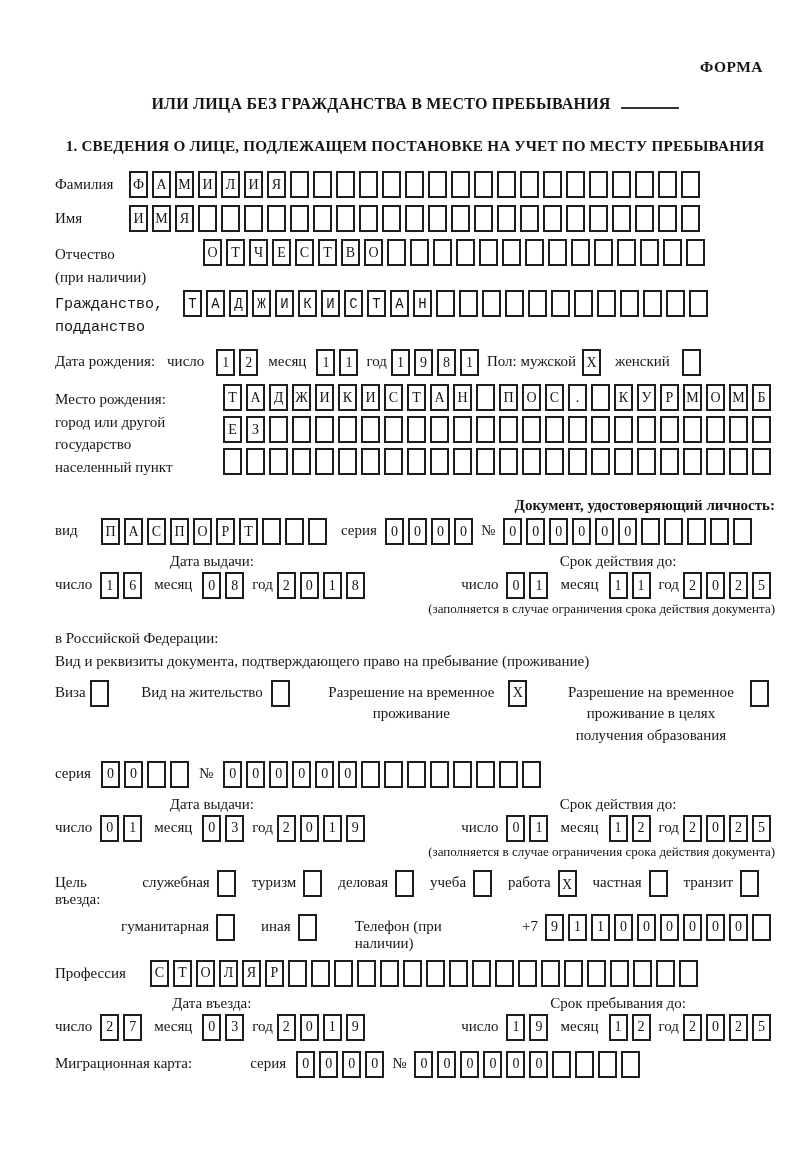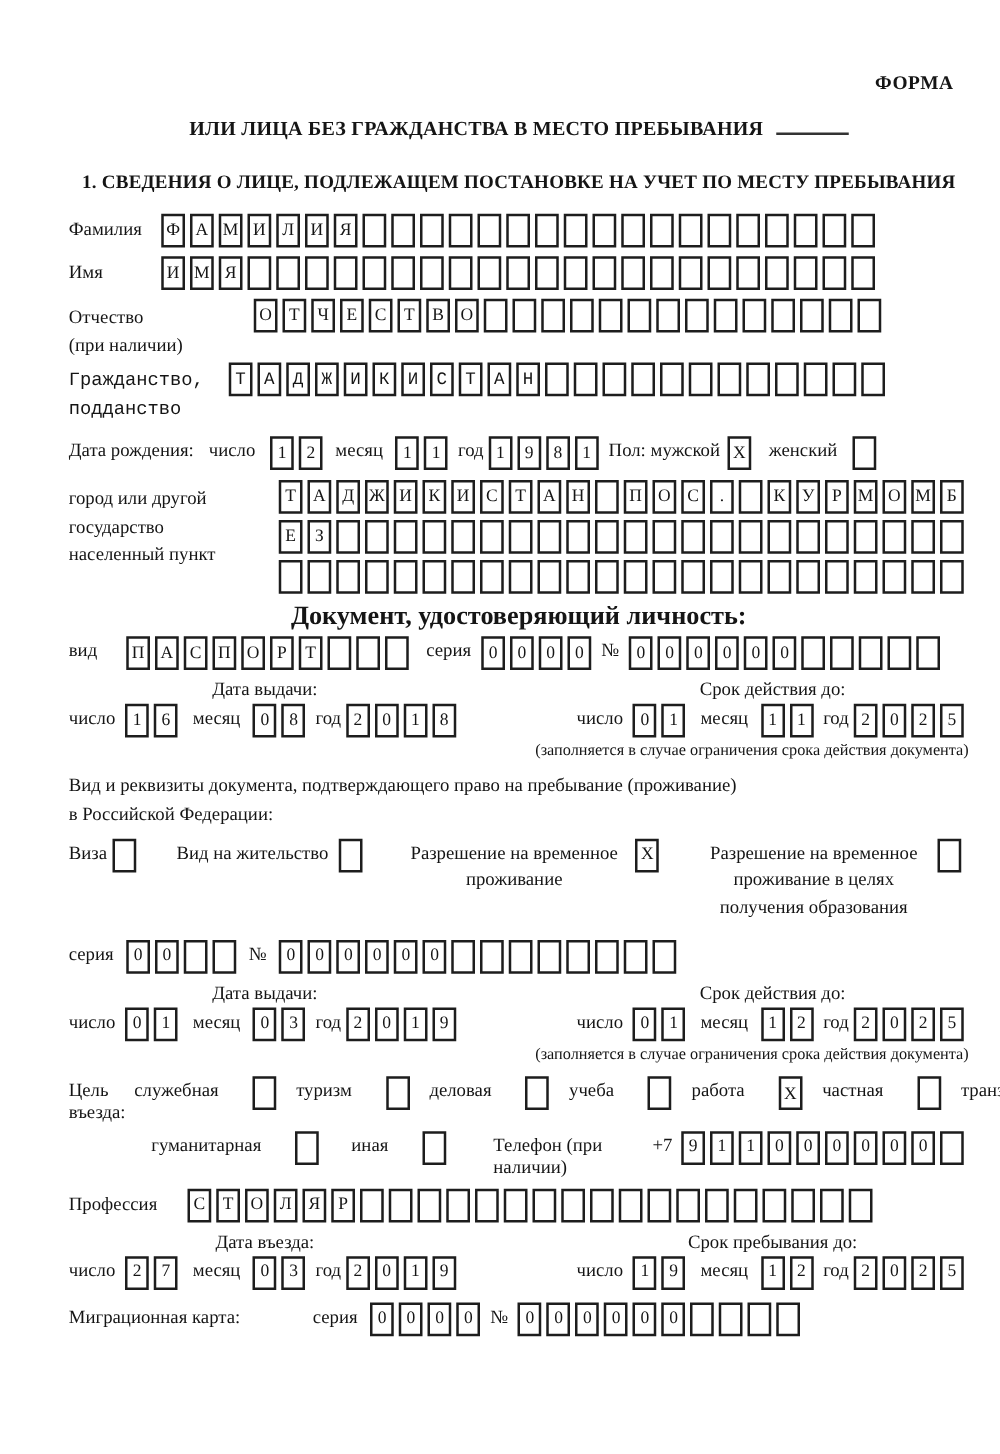--- a/index.html
+++ b/index.html
@@ -53,21 +53,21 @@
   
   .opts { display:flex; align-items:flex-start; margin-top:6px; justify-content:space-between; padding-right:2px;font-family:Liberation Serif, serif; }
   .opt { display:flex; align-items:flex-start; }
   .opt .olabel { padding-top:4px; }
   .opt .olabel.center { text-align:center; line-height:1.45; padding-top:2px; }
   .ow1 { width:178px; } .ow2 { width:182px; }
   .opt .cells { margin-left:8px; }
 
   
   .purpose { display:flex; align-items:flex-start; margin-top:10px; flex-wrap:nowrap; }
-  .purpose .p-item { display:flex; align-items:flex-start; margin-right:9px;gap:20px; }
+  .purpose .p-item { display:flex; align-items:flex-start; margin-right:9px; }
   .purpose .p-item span { padding-top:4px; margin-right:7px; }
   .purpose2 { margin-left:66px; margin-top:6px; }
   .phone-label { padding-top:4px; margin-left:22px; margin-right:20px; }
   .phone-prefix { padding-top:4px; margin-right:7px; }
 
   .mig-series { margin-left:58px; }
 
   .bp-rows .cells { margin-bottom:5px; }
 </style>
 </head>
@@ -233,20 +233,21 @@
         <span class="cell">X</span>
       </div>
     <span class="inline-label" style="margin-left:10px; margin-right:12px;">женский</span>
     <div class="cells">
         <span class="cell"></span>
       </div>
   </div>
 
   <div class="frow" style="margin-top:8px;">
     <div class="flabel w-bplace two-line">
+      <div>Место рождения:</div>
       <div>город или другой</div>
       <div>государство</div>
       <div>населенный пункт</div>
     </div>
     <div class="bp-rows">
       <div class="cells">
           <span class="cell">Т</span>
           <span class="cell">А</span>
           <span class="cell">Д</span>
           <span class="cell">Ж</span>
@@ -319,21 +320,21 @@
           <span class="cell"></span>
           <span class="cell"></span>
           <span class="cell"></span>
           <span class="cell"></span>
           <span class="cell"></span>
           <span class="cell"></span>
         </div>
     </div>
   </div>
 
-  <div style="text-align:center; font-weight:bold; margin-top:0; font-size:21px;">Документ, удостоверяющий личность:</div>
+  <div style="text-align:right; font-weight:bold; margin-top:17px; font-size:15px;">Документ, удостоверяющий личность:</div>
 
   <div class="frow" style="margin-top:4px;">
     <span class="inline-label" style="width:46px;">вид</span>
     <div class="cells">
         <span class="cell">П</span>
         <span class="cell">А</span>
         <span class="cell">С</span>
         <span class="cell">П</span>
         <span class="cell">О</span>
         <span class="cell">Р</span>
@@ -407,22 +408,22 @@
             <span class="cell">0</span>
             <span class="cell">2</span>
             <span class="cell">5</span>
           </div>
       </div>
     </div>
   </div>
   <div class="hint">(заполняется в случае ограничения срока действия документа)</div>
 
   <div class="para">
+    <div>в Российской Федерации:</div>
     <div>Вид и реквизиты документа, подтверждающего право на пребывание (проживание)</div>
-    <div>в Российской Федерации:</div>
   </div>
 
   <div class="opts">
     <div class="opt">
       <span class="olabel">Виза</span>
       <div class="cells" style="margin-left:4px;">
           <span class="cell"></span>
         </div>
     </div>
     <div class="opt">

